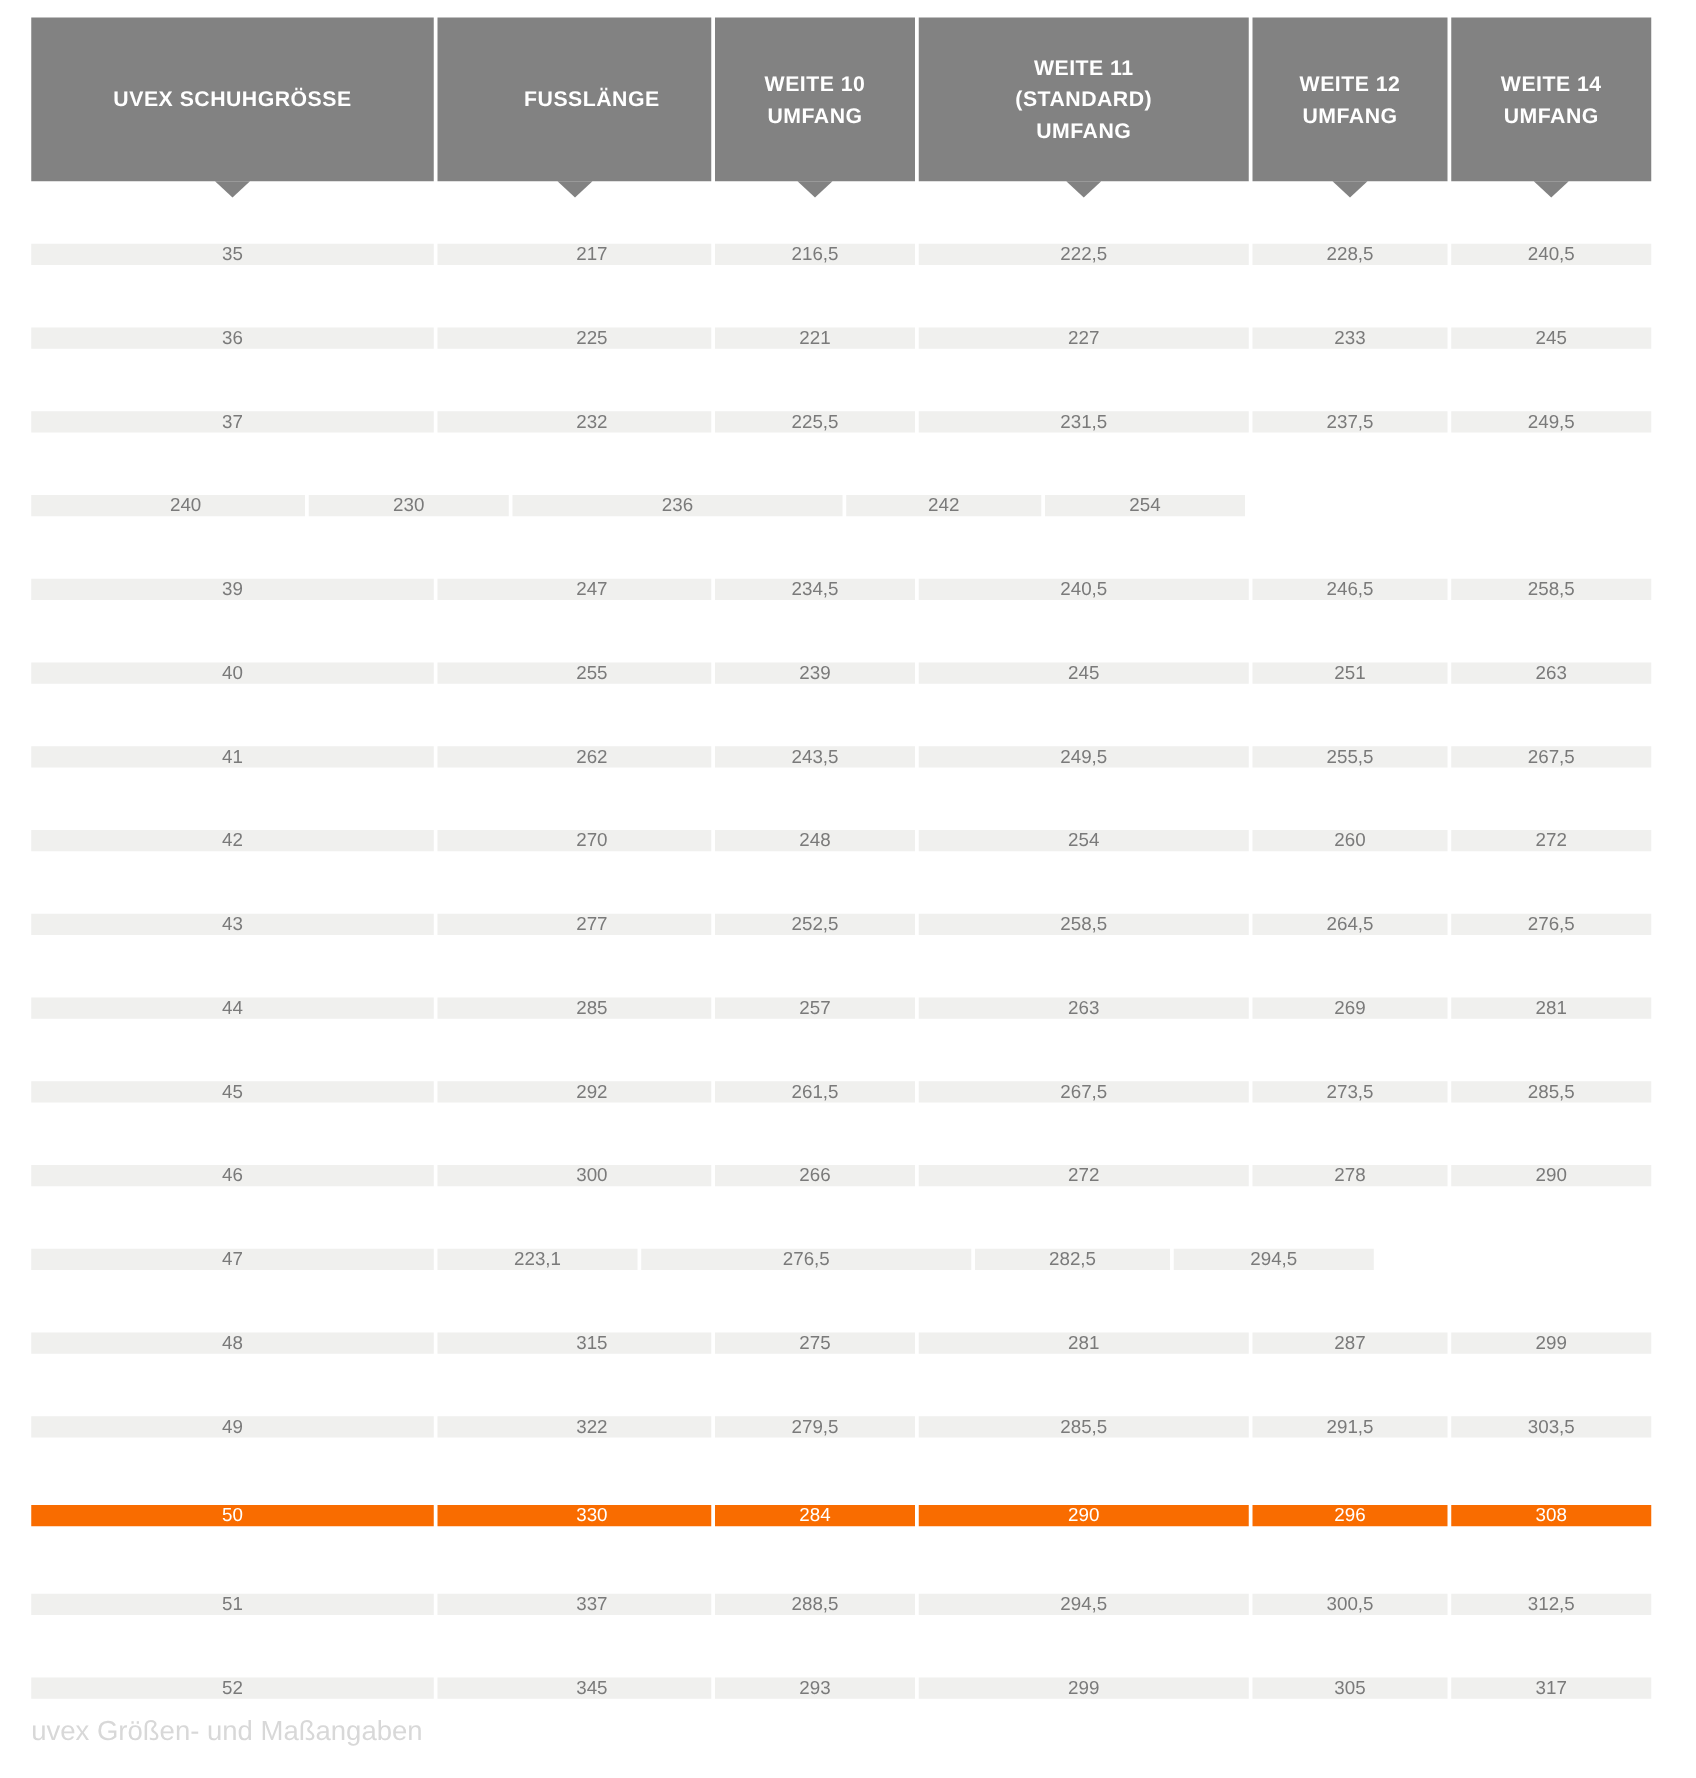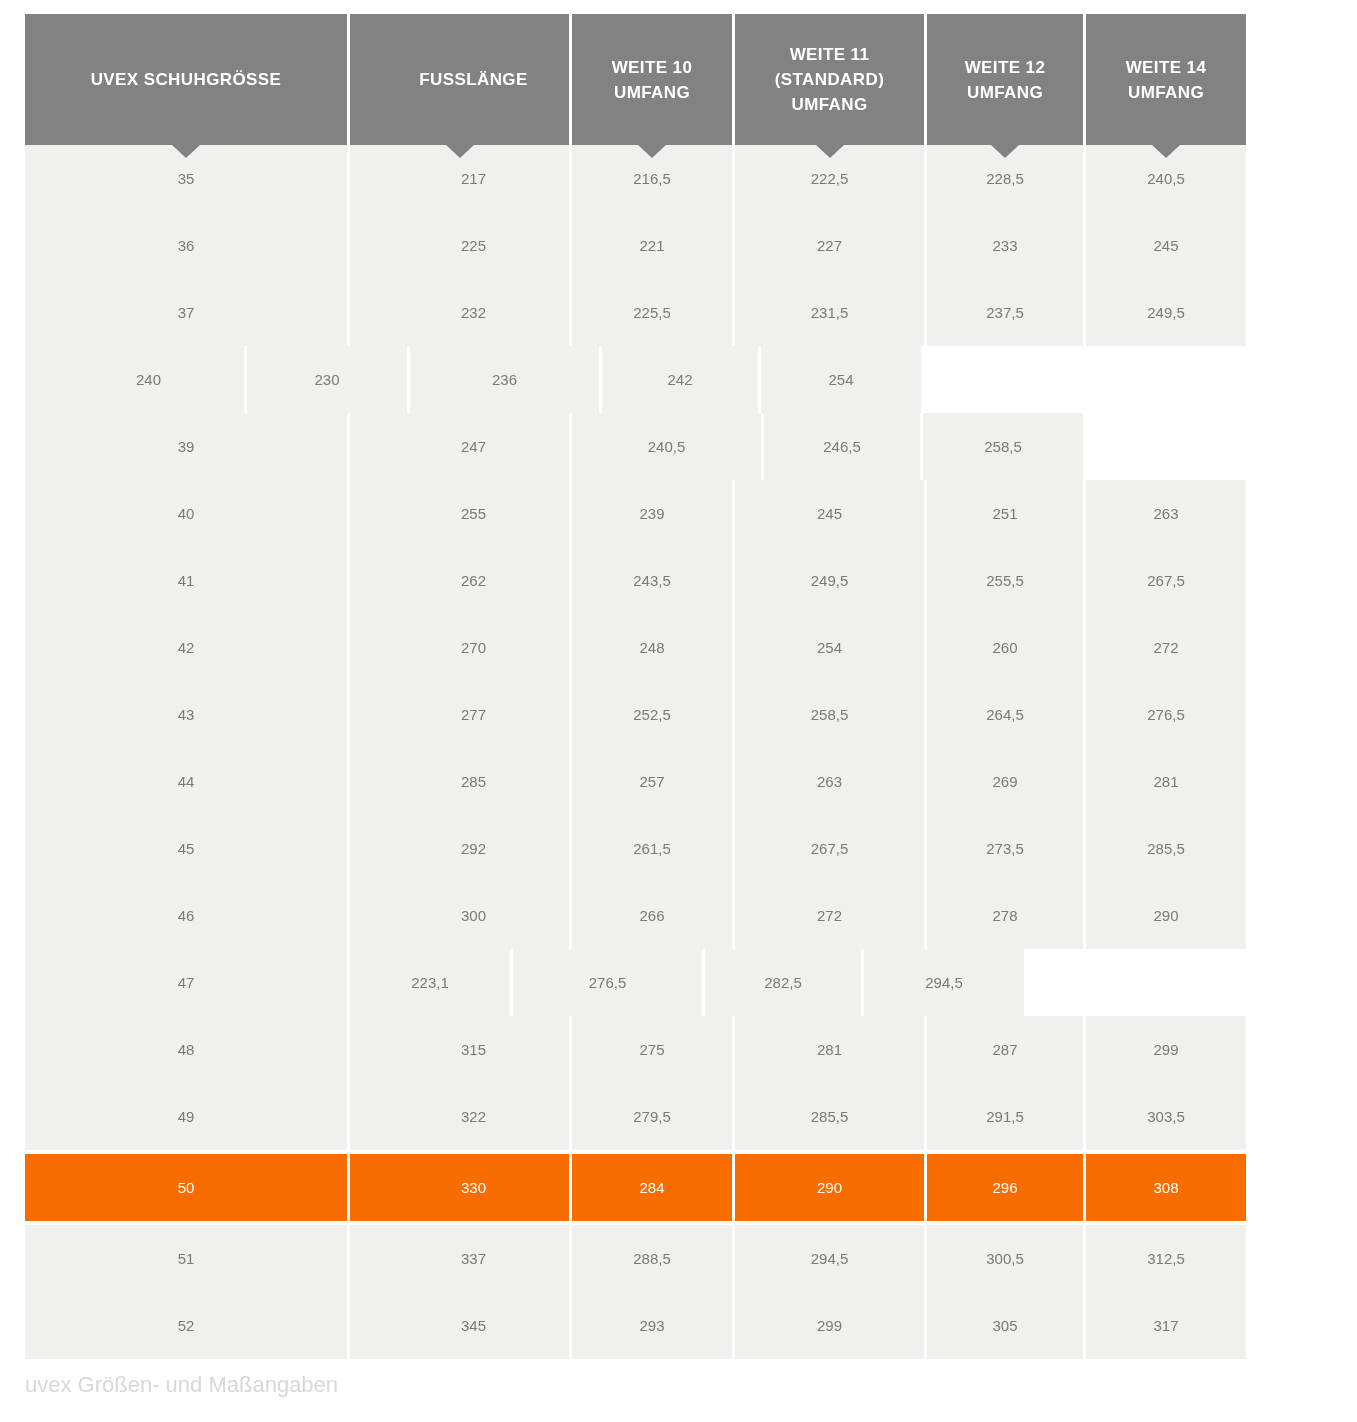--- a/index.html
+++ b/index.html
@@ -32,36 +32,36 @@
     position: absolute;
     top: 131px; left: 50%;
     transform: translateX(-50%);
     width: 0; height: 0;
     border-left: 14px solid transparent;
     border-right: 14px solid transparent;
     border-top: 13px solid var(--header-bg, #828282);
     z-index: 2;
   }
   .tbody { }
-  .trow { height: 67px; }
+  .trow { height: 67px; align-items: flex-end; }
   .tcell {
     background: var(--row-bg, #f0f0ee);
     color: var(--cell-text, #7a7a7a);
     font-size: 15px;
     display: flex; align-items: center; justify-content: center;
   }
   .trow.highlight { margin: 4px 0; }
   .trow.highlight .tcell {
     background: var(--highlight-bg, #f96c00);
     color: var(--highlight-text, #ffffff);
   }
   .c0 { width: 322px; }
   .c1 { width: 219px; padding-left: 28px; }
   .c2 { width: 160px; }
-  .c3 { width: 189px; }
+  .c3 { width: 264px; }
   .c4 { width: 156px; }
   .c5 { width: 160px; }
   .caption {
     margin-top: 13px;
     font-size: 22px;
     color: var(--caption-text, #d8d8d8);
   }
 </style>
 </head>
 <body>
@@ -129,20 +129,21 @@
         <div class="trow">
         <div class="tcell c1">240</div>
         <div class="tcell c2">230</div>
         <div class="tcell c3">236</div>
         <div class="tcell c4">242</div>
         <div class="tcell c5">254</div>
       </div>
         <div class="trow">
         <div class="tcell c0">39</div>
         <div class="tcell c1">247</div>
+        <div class="tcell c2">234,5</div>
         <div class="tcell c3">240,5</div>
         <div class="tcell c4">246,5</div>
         <div class="tcell c5">258,5</div>
       </div>
         <div class="trow">
         <div class="tcell c0">40</div>
         <div class="tcell c1">255</div>
         <div class="tcell c2">239</div>
         <div class="tcell c3">245</div>
         <div class="tcell c4">251</div>

